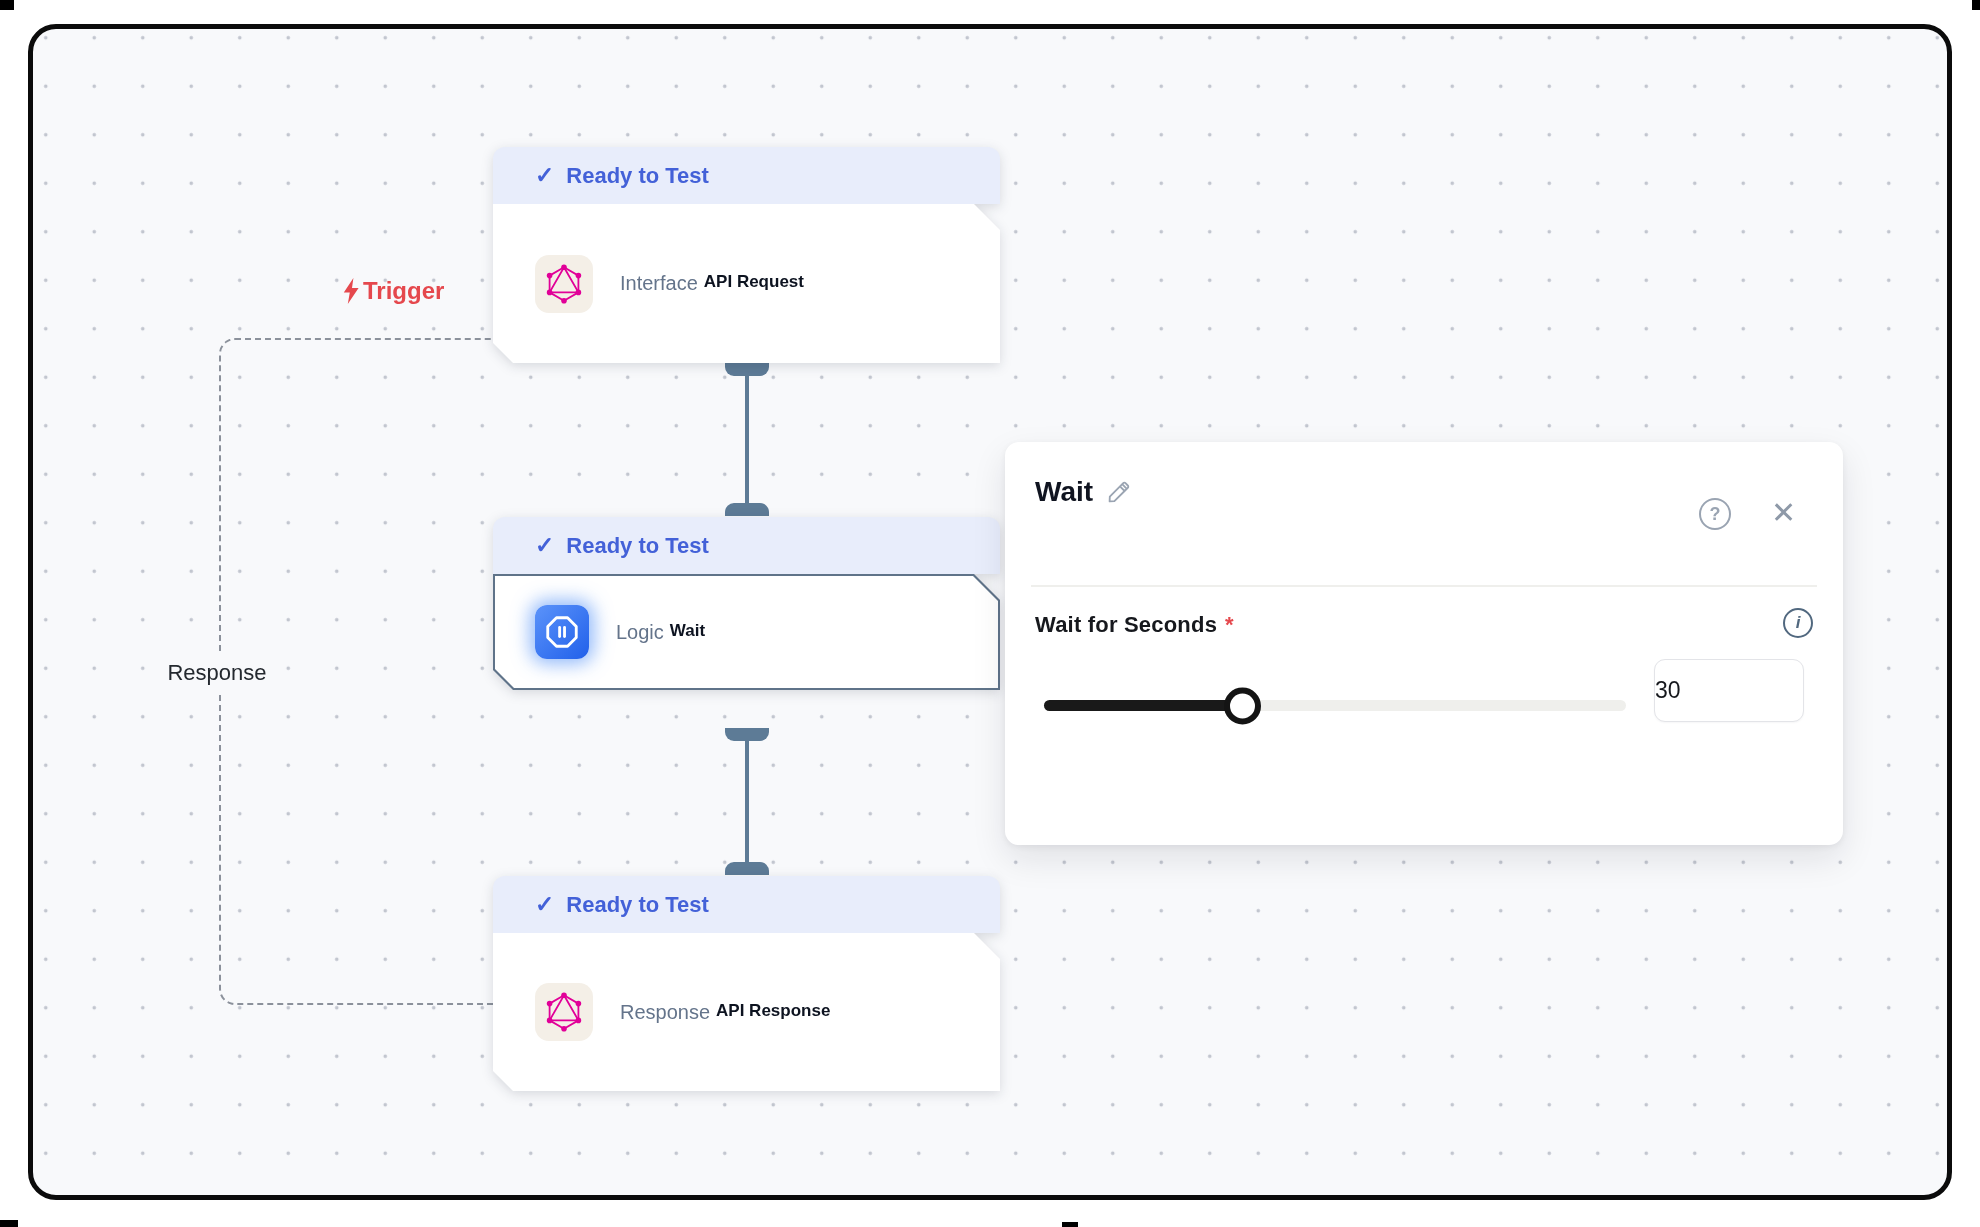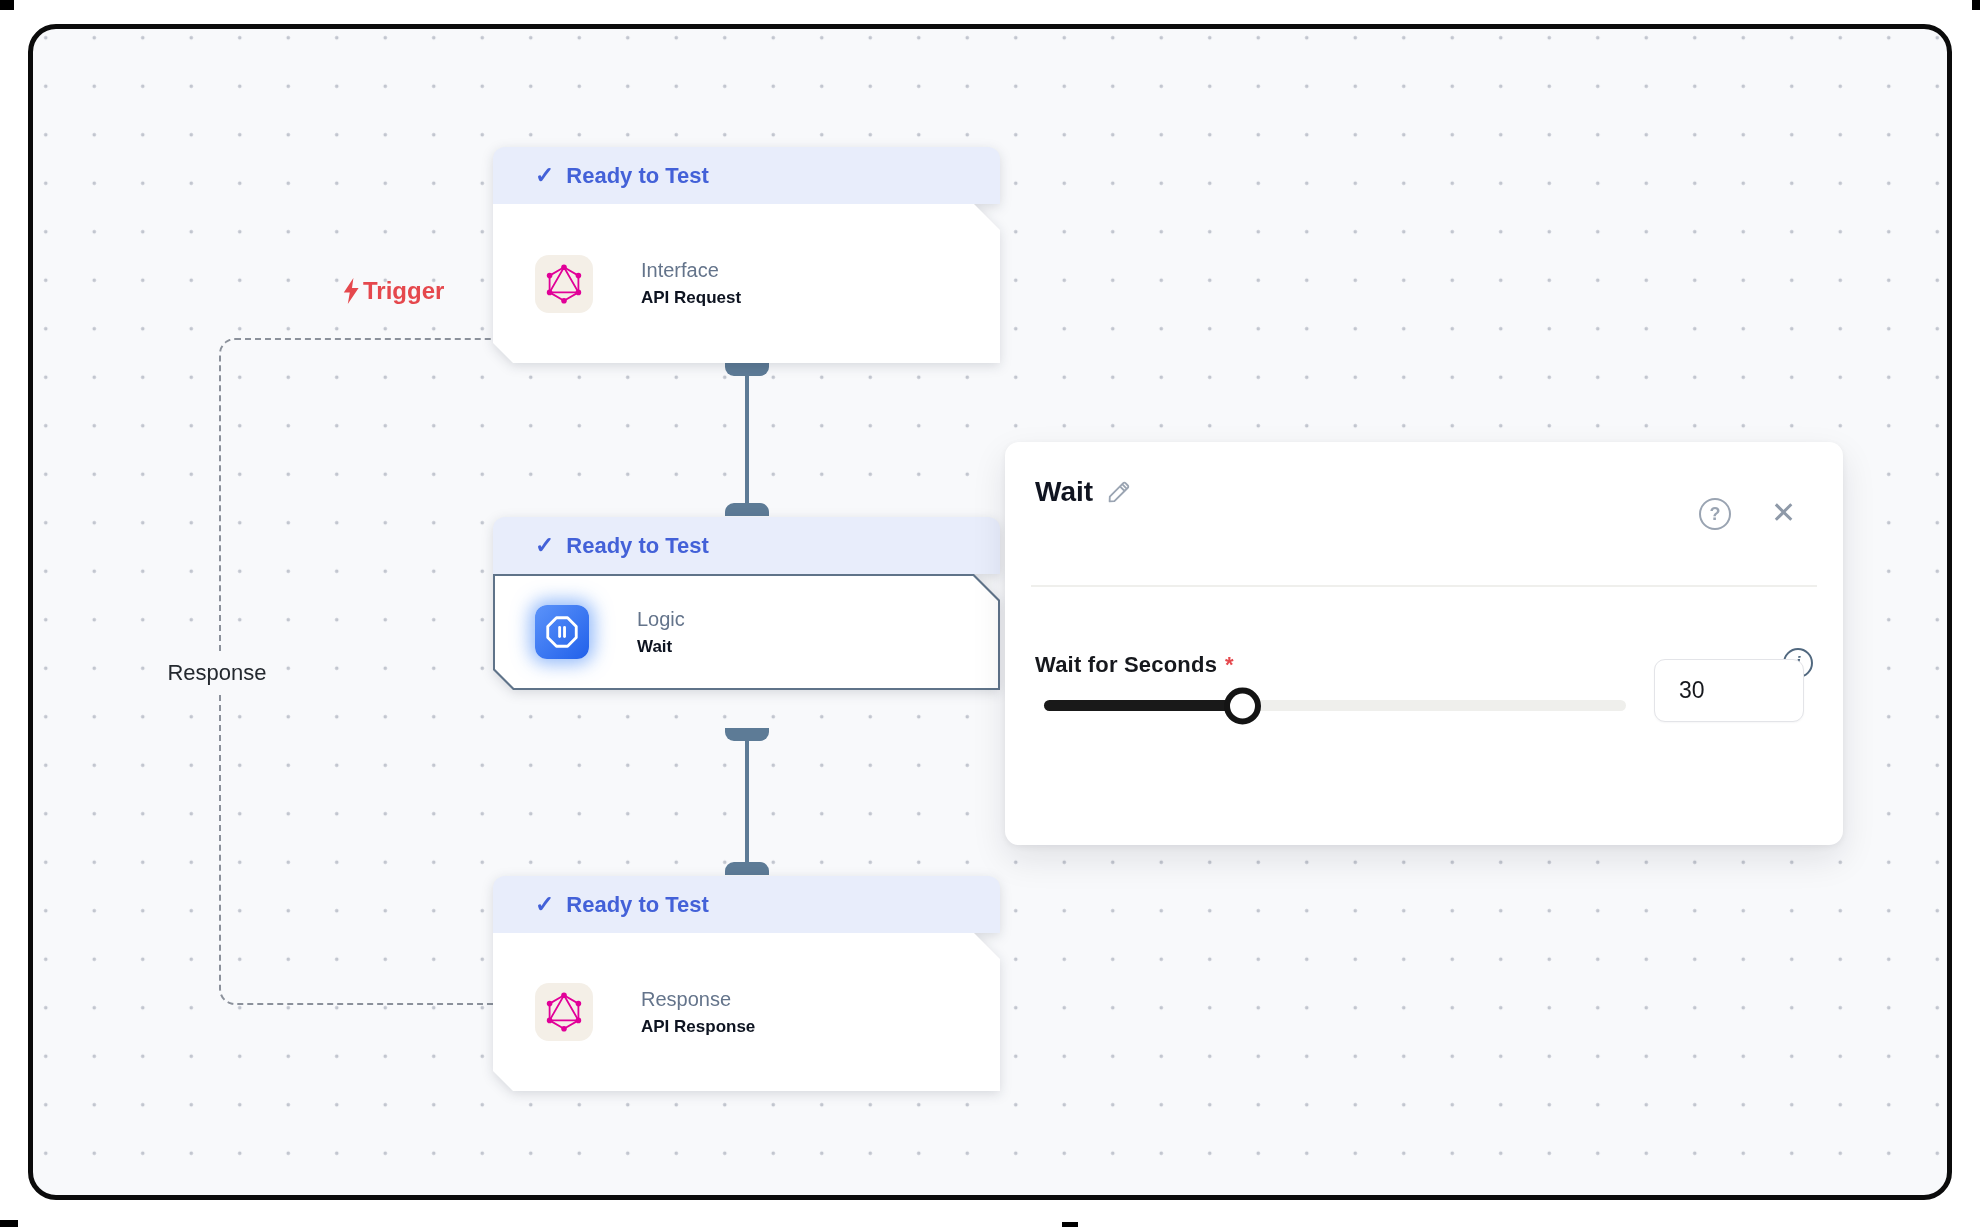--- a/index.html
+++ b/index.html
@@ -32,21 +32,21 @@
   .node-card.bordered .card-inner {
     position:absolute; inset:2px; background:#ffffff;
     clip-path: polygon(0 0, calc(100% - 25px) 0, 100% 25px, 100% 100%, 19px 100%, 0 calc(100% - 19px));
   }
   .card-content { position:relative; display:flex; align-items:center; gap:27px; }
   .icon-tile-beige { width:58px; height:58px; border-radius:14px; background:#f4efe7; display:flex; align-items:center; justify-content:center; }
   .icon-tile-blue  { width:54px; height:54px; border-radius:12px;
     background:linear-gradient(135deg,#5b93fa,#2160ea);
     box-shadow:0 0 18px 5px rgba(59,130,246,.55);
     display:flex; align-items:center; justify-content:center; }
-  .node-texts { display:flex; flex-direction:column; gap:6px;margin-left:21px; }
+  .node-texts { display:flex; flex-direction:row; gap:6px; }
   .node-type  { color:#64748b; font-size:20px; }
   .node-title { color:#0d1320; font-size:17px; font-weight:bold; }
 
   
   .conn-cap { position:absolute; width:44px; height:13px; background:#5d7b96; }
   .cap-down { border-radius:0 0 9px 9px; }
   .cap-up   { border-radius:9px 9px 0 0; }
   .conn-line { position:absolute; width:4px; background:#5d7b96; }
 
   
@@ -75,42 +75,42 @@
   .panel-node-id { margin-top:12px; color:#64748b; font-size:18px; }
   .panel-help {
     position:absolute; left:694px; top:56px; width:32px; height:32px; border-radius:50%;
     border:2.5px solid #9aa4b2; color:#9aa4b2; font-size:18px; font-weight:bold;
     display:flex; align-items:center; justify-content:center; cursor:pointer;
   }
   .panel-close { position:absolute; left:762px; top:52px; font-size:30px; color:#8e99a8; cursor:pointer; line-height:1; padding:4px; }
   .panel-divider { position:absolute; left:26px; right:26px; top:143px; height:1.5px; background:#efefec; }
 
   .field { position:absolute; left:0; top:170px; width:100%; }
-  .field-label-row { position:relative; padding:0 30px; display:flex; align-items:center;margin-top:40px; }
+  .field-label-row { position:relative; padding:0 30px; display:flex; align-items:center; }
   .field-label { font-size:22px; font-weight:bold; color:#16181d; letter-spacing:.2px; }
   .field-required { color:#e5484d; font-size:22px; margin-left:8px; font-weight:bold; }
   .field-info {
     position:absolute; right:30px; top:-4px; width:30px; height:30px; border-radius:50%;
     border:2.5px solid #51687f; color:#51687f; font-size:17px; font-weight:bold; font-style:italic;
     display:flex; align-items:center; justify-content:center; cursor:pointer;
   }
   .slider-row { position:absolute; left:0; top:76px; width:100%; }
   .slider-track {
     position:absolute; left:39px; top:12px; width:582px; height:11px; border-radius:6px;
     background:#efefec; cursor:pointer;
   }
   .slider-fill { position:absolute; left:0; top:0; height:100%; border-radius:6px; background:#191919; }
   .slider-thumb {
     position:absolute; top:50%; transform:translateY(-50%); width:37px; height:37px; border-radius:50%;
     background:#ffffff; border:6px solid #141414; cursor:grab;
   }
   .value-input {
     position:absolute; left:649px; top:-29px; width:150px; height:63px;
     border:1.5px solid #e3e4e8; border-radius:11px; background:#fff;
-    font-family:"Liberation Sans", sans-serif; font-size:23px; color:#16181d; padding-left:24px;
+    font-family:"Liberation Sans", sans-serif; font-size:23px; color:#16181d; 
     box-shadow:0 1px 2px rgba(16,24,40,.04); outline:none;
   }
 </style>
 </head>
 <body>
 
 <div class="canvas">
 
   <div class="dashed-edge"></div>
   <div class="edge-label-trigger">

